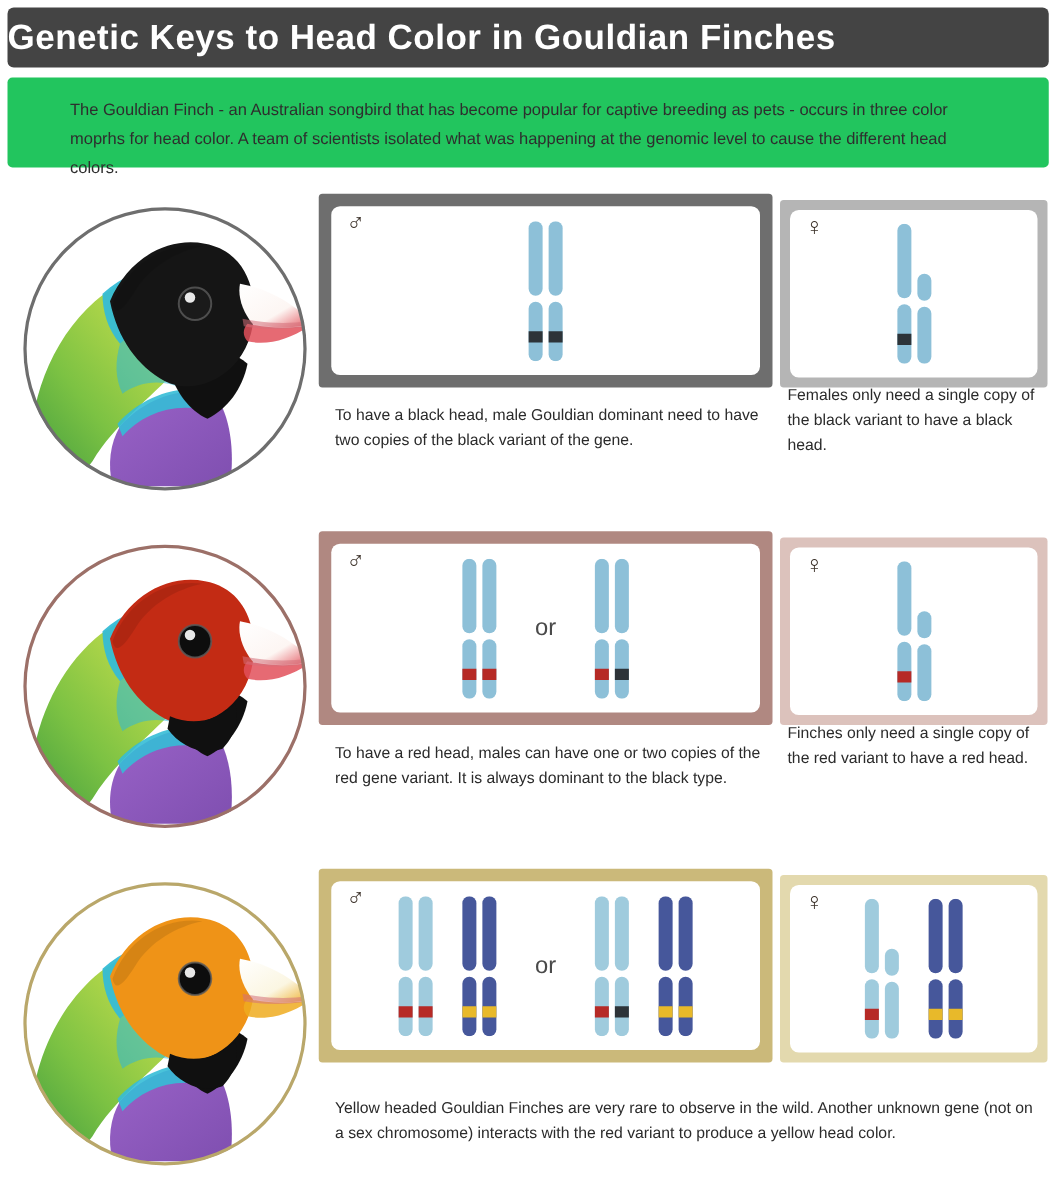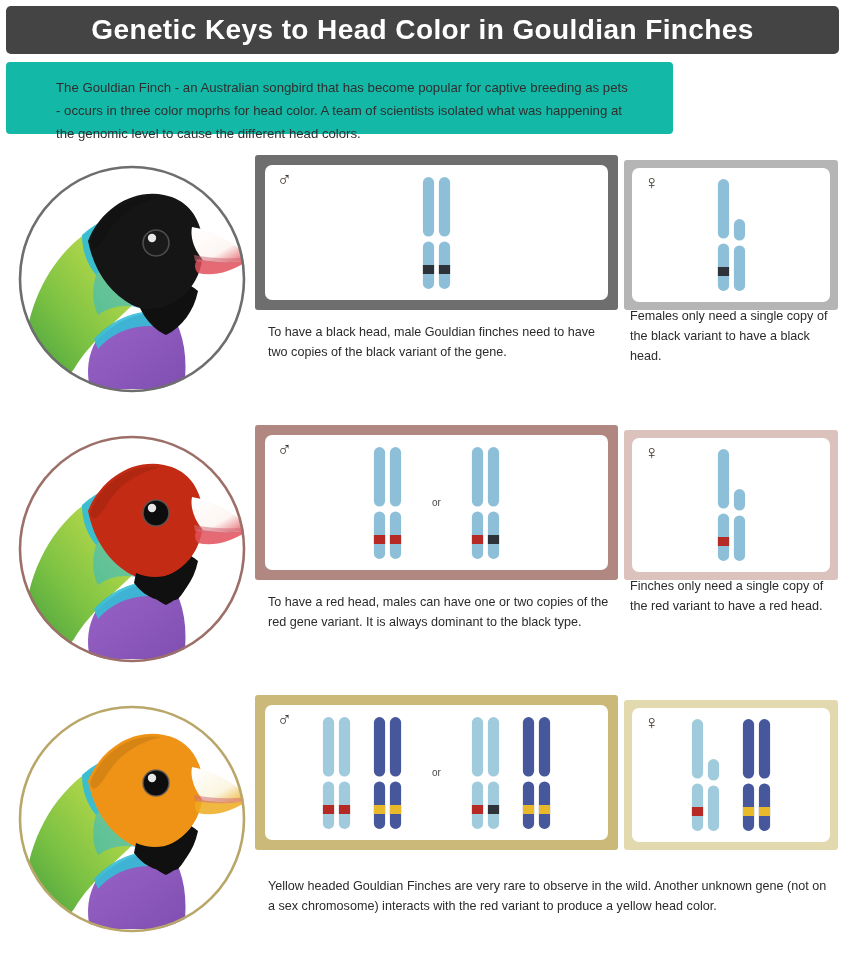--- a/index.html
+++ b/index.html
@@ -14,37 +14,37 @@
 
   .page { position: relative; width: 845px; height: 960px; background:#fff; }
 
   
   .title-bar {
     position: absolute;
     left: 6px; top: 6px;
     width: 833px; height: 48px;
     background: #444444;
     border-radius: 5px;
-    display: flex; align-items: center; justify-content: center;
+    display: flex; align-items: center; 
   }
   .title-text {
     color: #ffffff;
     font-size: 28px;
     font-weight: bold;
     letter-spacing: 0.4px;
     font-family: "Liberation Sans", sans-serif;
     white-space: nowrap;
   }
 
   
   .intro-bar {
     position: absolute;
     left: 6px; top: 62px;
-    width: 667px; height: 72px;
-    background: #14b8a6;
+    width: 833px; height: 72px;
+    background: #22c55e;
     border-radius: 4px;
     padding: 14px 40px 0 50px;
   }
   .intro-text {
     color: #2e2e2e;
     font-size: 13.2px;
     line-height: 1.75;
     text-align: left;
   }
 
@@ -92,21 +92,21 @@
     align-items: center;
     justify-content: center;
     gap: 0px;
   }
 
   .group { display: flex; align-items: center; }
   .pair  { display: flex; align-items: center; gap: 3px; }
   .gap-pair { margin-left: 22px; }
 
   .or-label {
-    font-size: 10px;
+    font-size: 19px;
     color: #4a4a4a;
     margin: 0 30px;
   }
 
   
   .chrom { display: block; }
 
   
   .caption {
     position: absolute;
@@ -274,21 +274,21 @@
               <rect x="0.9000000000000004" y="0" width="11.2" height="21.6" rx="5.6"></rect>
                       <rect x="0.9000000000000004" y="26.4" width="11.2" height="45.6" rx="5.6"></rect>
             </g>
             <g transform="translate(0,40)"></g>
           </svg>
                 </div>
               </div>
             </div>
              </div>
            </div>
-        <div class="caption cap-male">To have a black head, male Gouldian finches need to have two copies of the black variant of the gene.</div>
+        <div class="caption cap-male">To have a black head, male Gouldian dominant need to have two copies of the black variant of the gene.</div>
         <div class="caption cap-female">Females only need a single copy of the black variant to have a black head.</div>
       </div>
       <div class="row" id="row-red">
         <div class="bird-wrap">
              <div class="bird-circle">
 
   <svg class="bird-svg" viewBox="0 0 232 232">
     <defs>
       <clipPath id="clip-red-headed-gouldian-finch">
                   <circle cx="116" cy="116" r="113"></circle>

